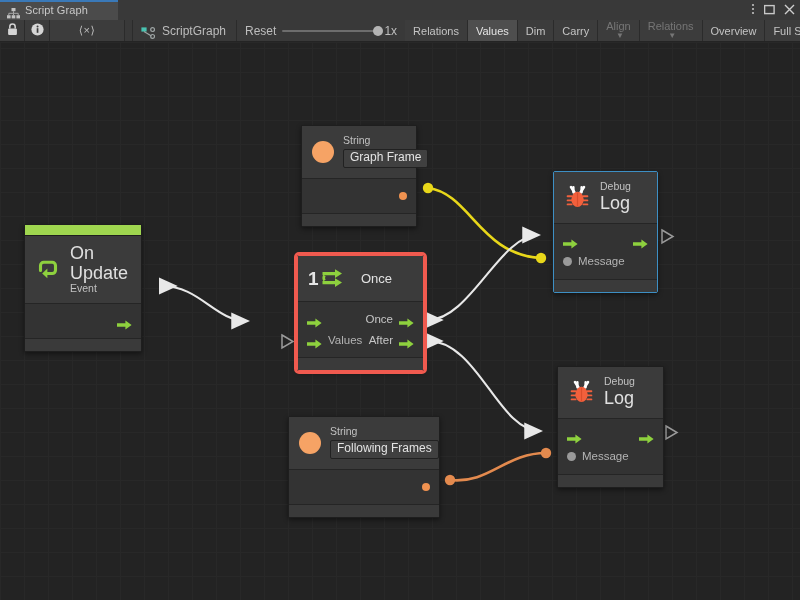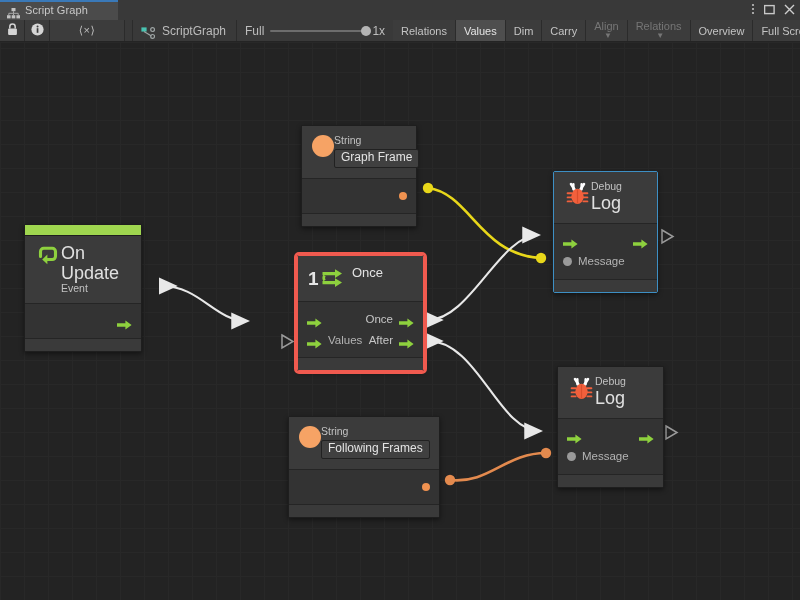--- a/index.html
+++ b/index.html
@@ -86,21 +86,21 @@
     position:absolute;
     background:#333333;
     border:1px solid #1e1e1e;
     border-radius:2px;
     box-shadow:0 2px 5px rgba(0,0,0,.45);
   }
   .node.selected-red{ outline:3px solid #f05a4f; outline-offset:0px; border-color:#f05a4f; }
   .node.selected-blue{ border:1px solid #3d8fc4; }
   .node-accent{ height:11px; background:#9fd64f; border-bottom:1px solid #1e1e1e; }
   .node-head{
-    background:#3b3b3b; display:flex; 
+    background:#3b3b3b; display:flex; align-items:center; gap:9px;
     padding:7px 10px 8px 10px; border-bottom:1px solid #252525;
   }
   .node-head.tall{ padding:9px 10px 10px 10px; }
   .head-titles{ display:flex; flex-direction:column; line-height:1.12; }
   .title-sm{ font-size:10.5px; color:#c2c2c2; }
   .title-lg{ font-size:18px; color:#e0e0e0; }
   .title-one{ font-size:13px; color:#e2e2e2; }
   .node-body{ background:#333333; padding:6px 0 7px 0;text-align:right; }
   .node-foot{ background:#3a3a3a; height:13px; border-top:1px solid #252525; }
 
@@ -201,21 +201,21 @@
         <rect x="0.4" y="0.4" width="5.2" height="4.2" fill="#49c3b1"></rect>
         <circle cx="11.6" cy="2.6" r="1.9" fill="none" stroke="#9fa6a6" stroke-width="1.2"></circle>
         <circle cx="11.6" cy="9.4" r="1.9" fill="none" stroke="#9fa6a6" stroke-width="1.2"></circle>
         <path d="M3 4.6 L10.4 9" stroke="#9fa6a6" stroke-width="1.2" fill="none"></path>
       </svg>
     </span>
     <span class="tb-text">ScriptGraph</span>
   </div>
 
   <div class="zoom-wrap">
-    <span class="tb-text">Full</span>
+    <span class="tb-text">Reset</span>
     <span class="zoom-track">
       <span class="zoom-knob"></span>
     </span>
     <span class="tb-text">1x</span>
   </div>
 
   <div class="tb-btn">
     <span>Relations</span>
   </div>
   <div class="tb-btn active">

